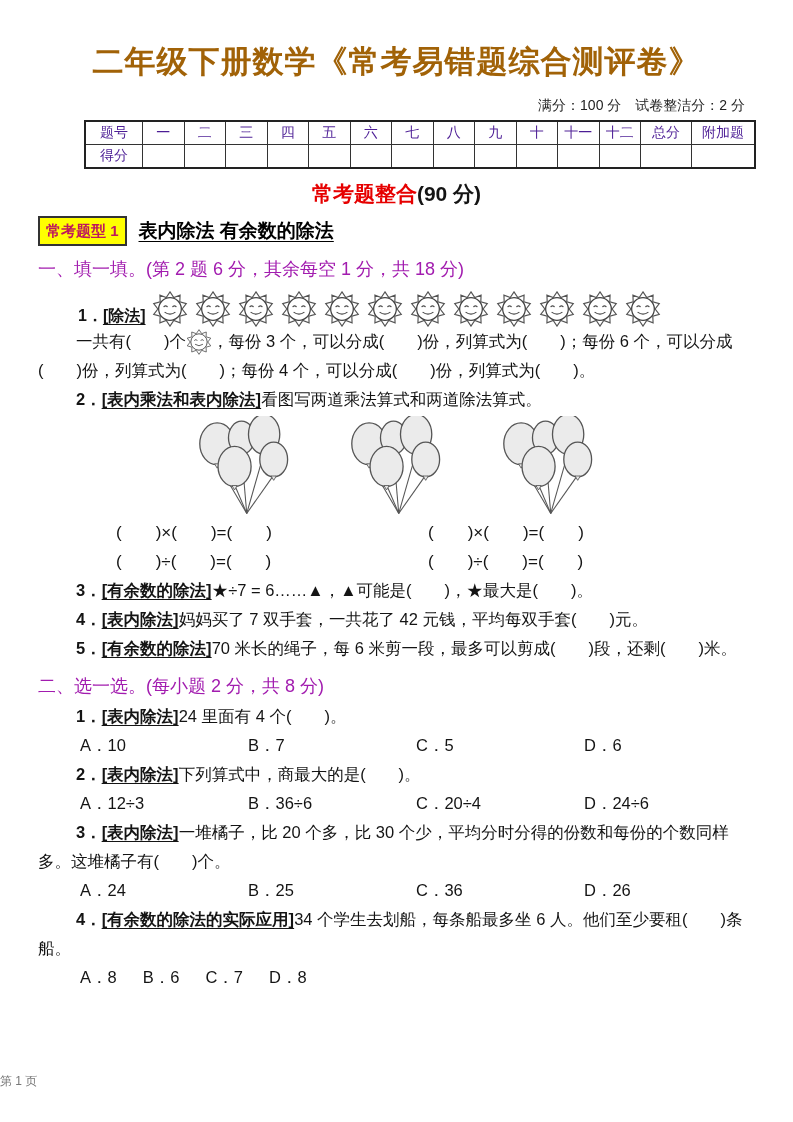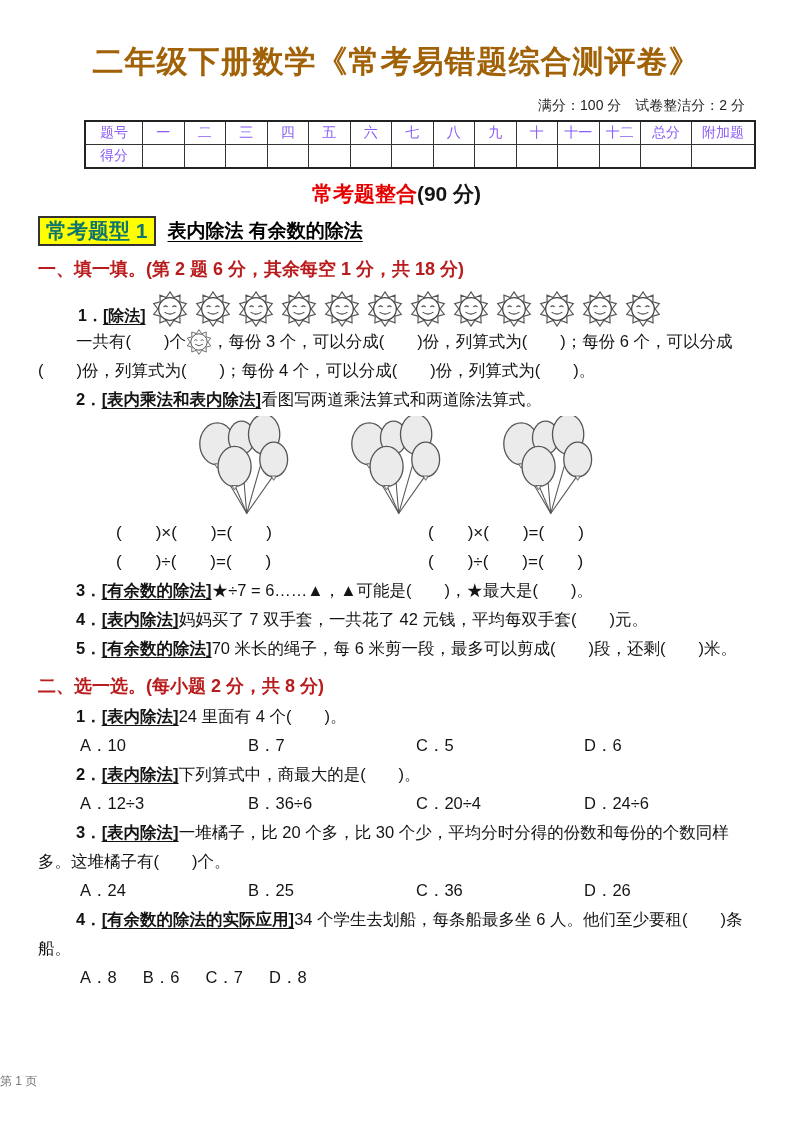--- a/index.html
+++ b/index.html
@@ -1,27 +1,27 @@
 <!DOCTYPE html>
 <html><head>
 <meta charset="utf-8">
 <style>
   html,body{margin:0;padding:0;background:#fff;}
   body{width:793px;height:1122px;overflow:hidden;font-family:"Liberation Sans",sans-serif;color:#141414;position:relative;}
   .page{box-sizing:border-box;width:793px;height:1122px;padding:42px 38px 0 38px;position:relative;}
   h1.title{font-size:31px;font-weight:800;text-align:center;margin:0;letter-spacing:1px;line-height:40px;color:#a16207;}
   .score-note{text-align:right;font-size:14px;color:#222;margin:14px 10px 6px 0;line-height:18px;}
   table.score-table{border-collapse:collapse;margin-left:46px;width:672px;table-layout:fixed;border:2px solid #222;font-size:14px;}
-  table.score-table td{border:1px solid #333;height:22px;text-align:center;padding:0;color:#8b5cf6;}
+  table.score-table td{border:1px solid #333;height:22px;text-align:center;padding:0;color:#4c1d95;}
   .integration{text-align:center;font-size:21px;font-weight:700;margin-top:12px;line-height:26px;}
   .integration .red{color:#e60000;}
   .topic-line{margin-top:9px;display:flex;align-items:center;gap:12px;}
-  .badge{background:#ffff00;border:2px solid #333;color:#0f766e;font-weight:800;font-size:21px;padding:1px 6px;line-height:24px;}
+  .badge{background:#ffff00;border:2px solid #333;color:#be185d;font-weight:800;font-size:15px;padding:1px 6px;line-height:24px;}
   .topic-title{font-weight:800;font-size:19px;color:#000;text-decoration:underline;text-underline-offset:4px;}
-  h2.part-heading{font-size:18px;font-weight:700;margin:10px 0 3px 0;line-height:26px;color:#b91c1c;}
+  h2.part-heading{font-size:18px;font-weight:400;margin:10px 0 3px 0;line-height:26px;color:#a21caf;}
   .qline,.qtext{font-size:16.5px;line-height:29px;margin:0;text-indent:2.3em;color:#141414;}
   .qnum{font-weight:700;}
   .qlabel{font-weight:800;text-decoration:underline;text-underline-offset:3px;}
   .sun-row{display:flex;align-items:flex-end;padding-left:40px;margin-top:3px;height:42px;}
   .suns{display:inline-flex;gap:7px;margin-left:6px;align-items:center;}
   .suns span{display:inline-flex;}
   .inline-sun svg{vertical-align:-8px;}
   .balloons{display:flex;justify-content:center;gap:46px;margin:2px 0 0 0;height:102px;}
   .equations{margin-left:78px;display:grid;grid-template-columns:312px auto;font-size:17px;line-height:29px;}
   .options{margin-left:42px;font-size:16.5px;line-height:29px;}

